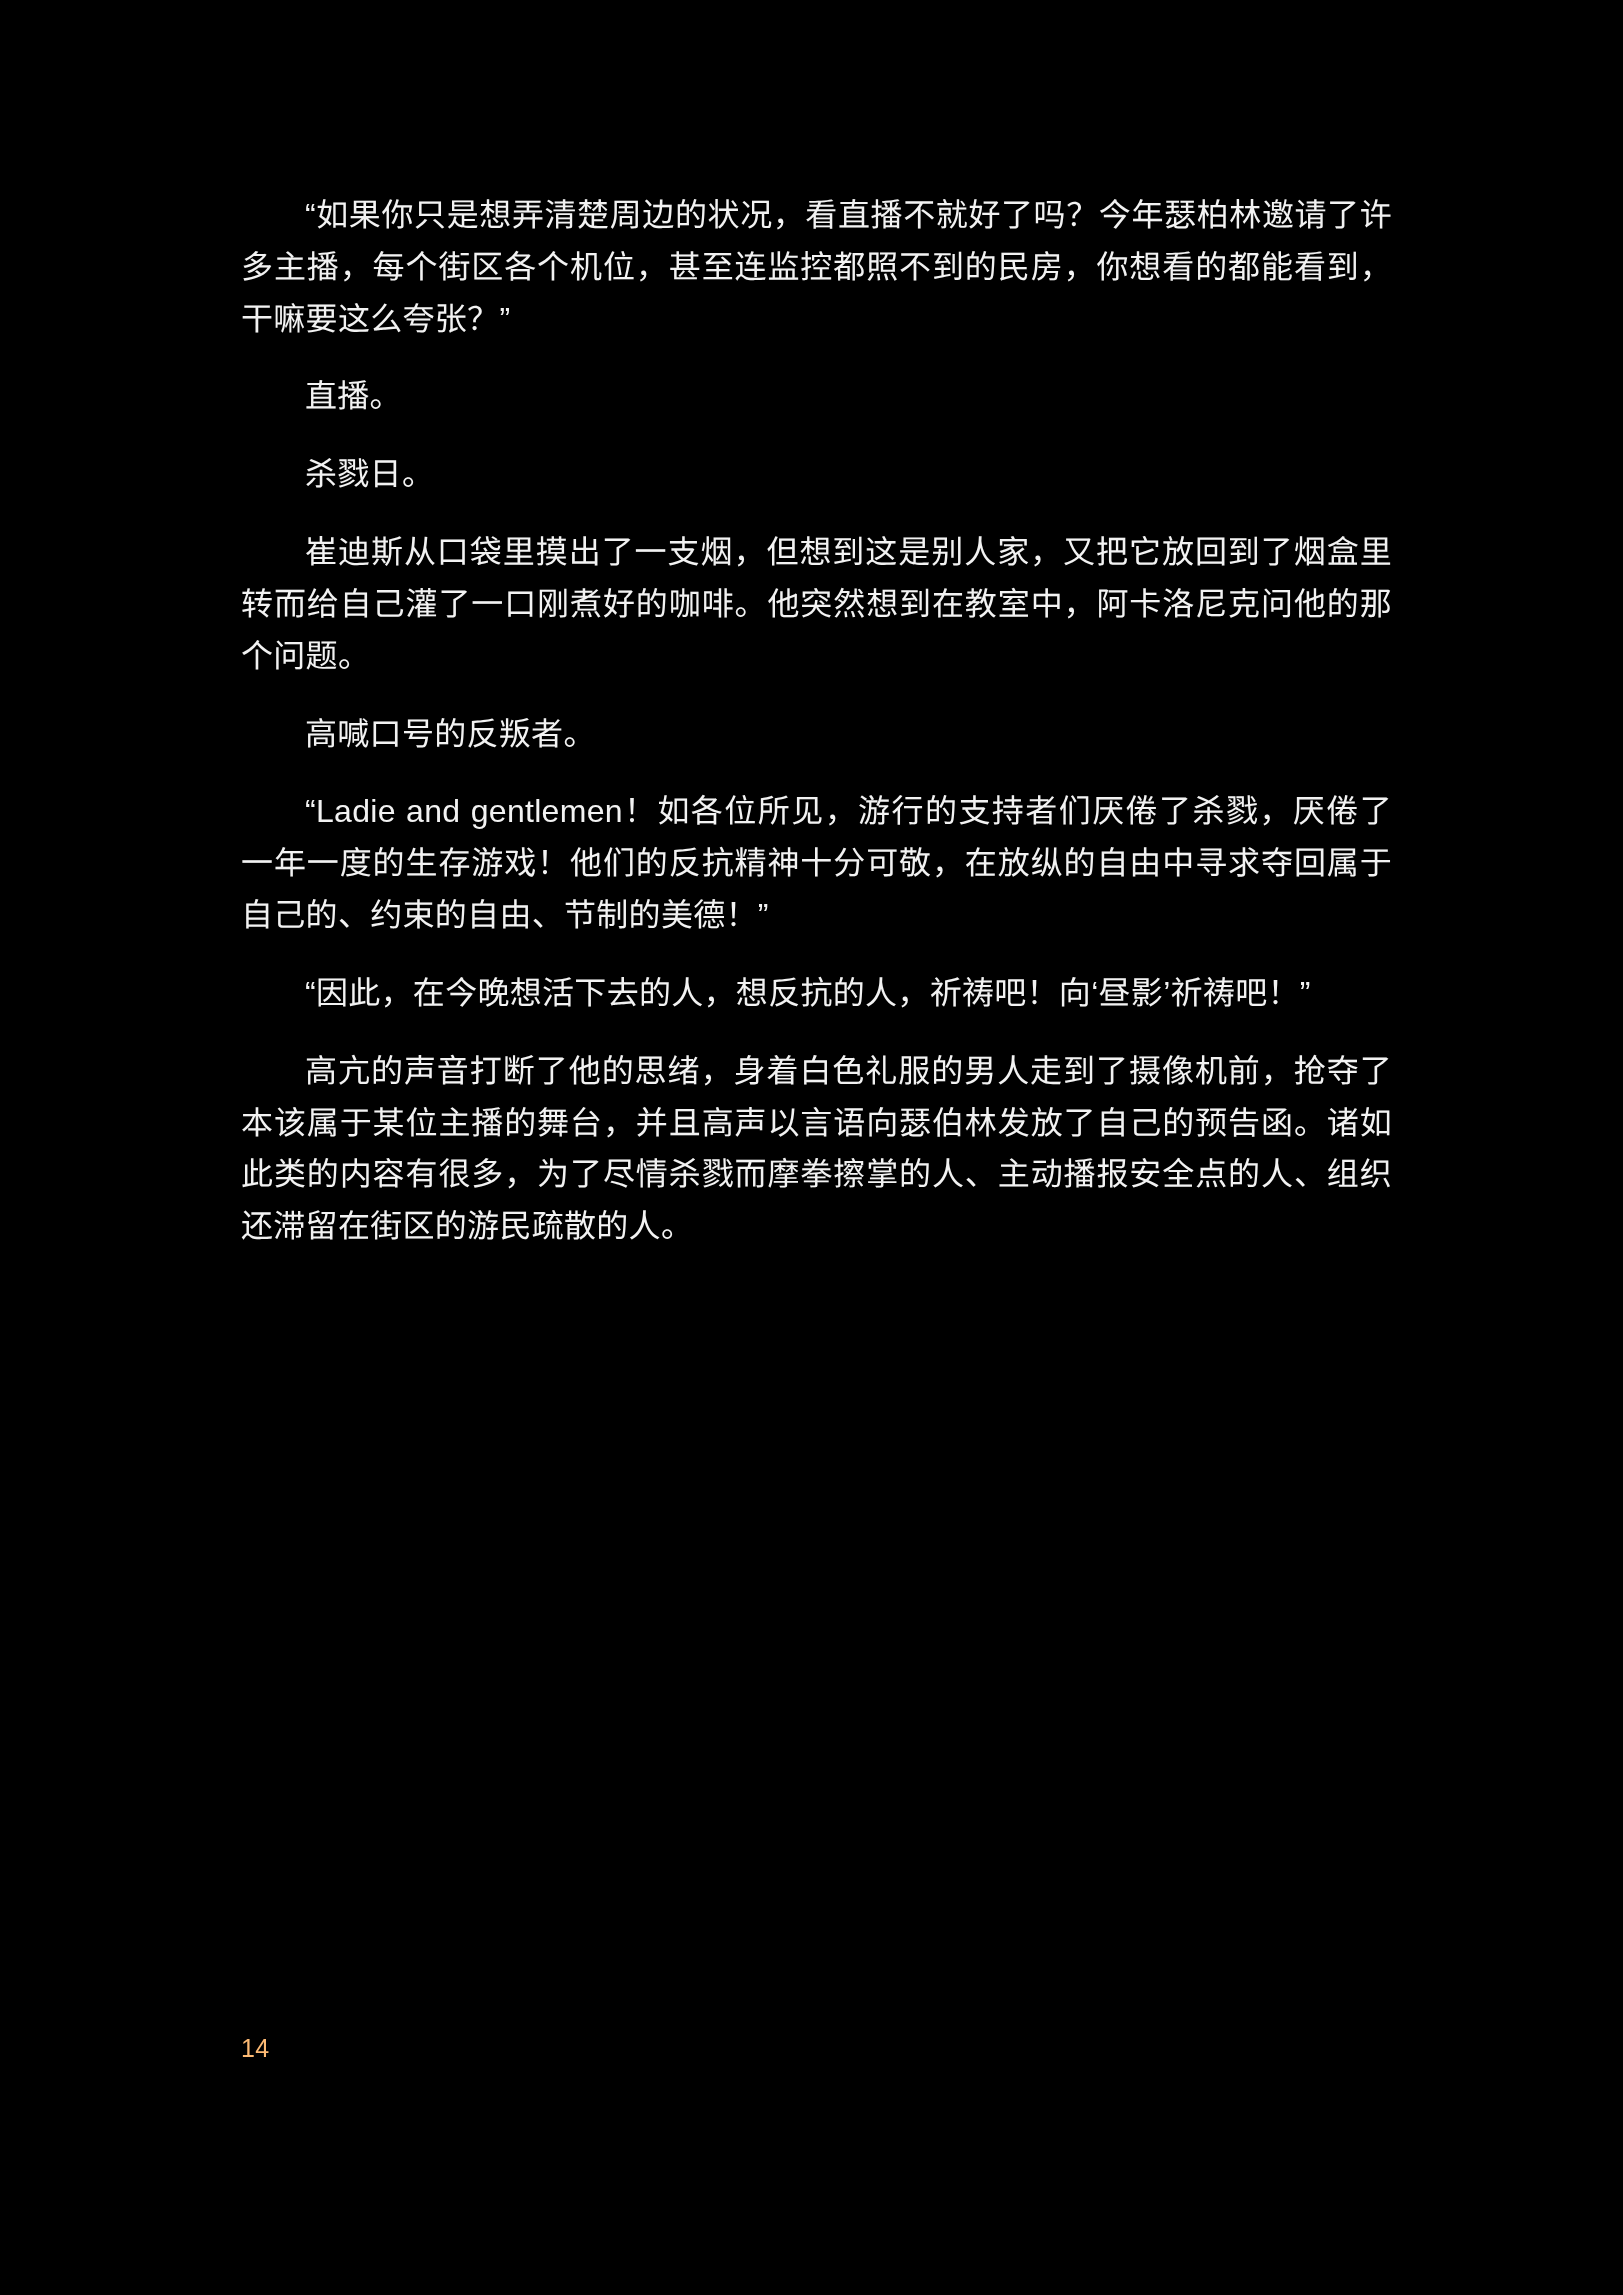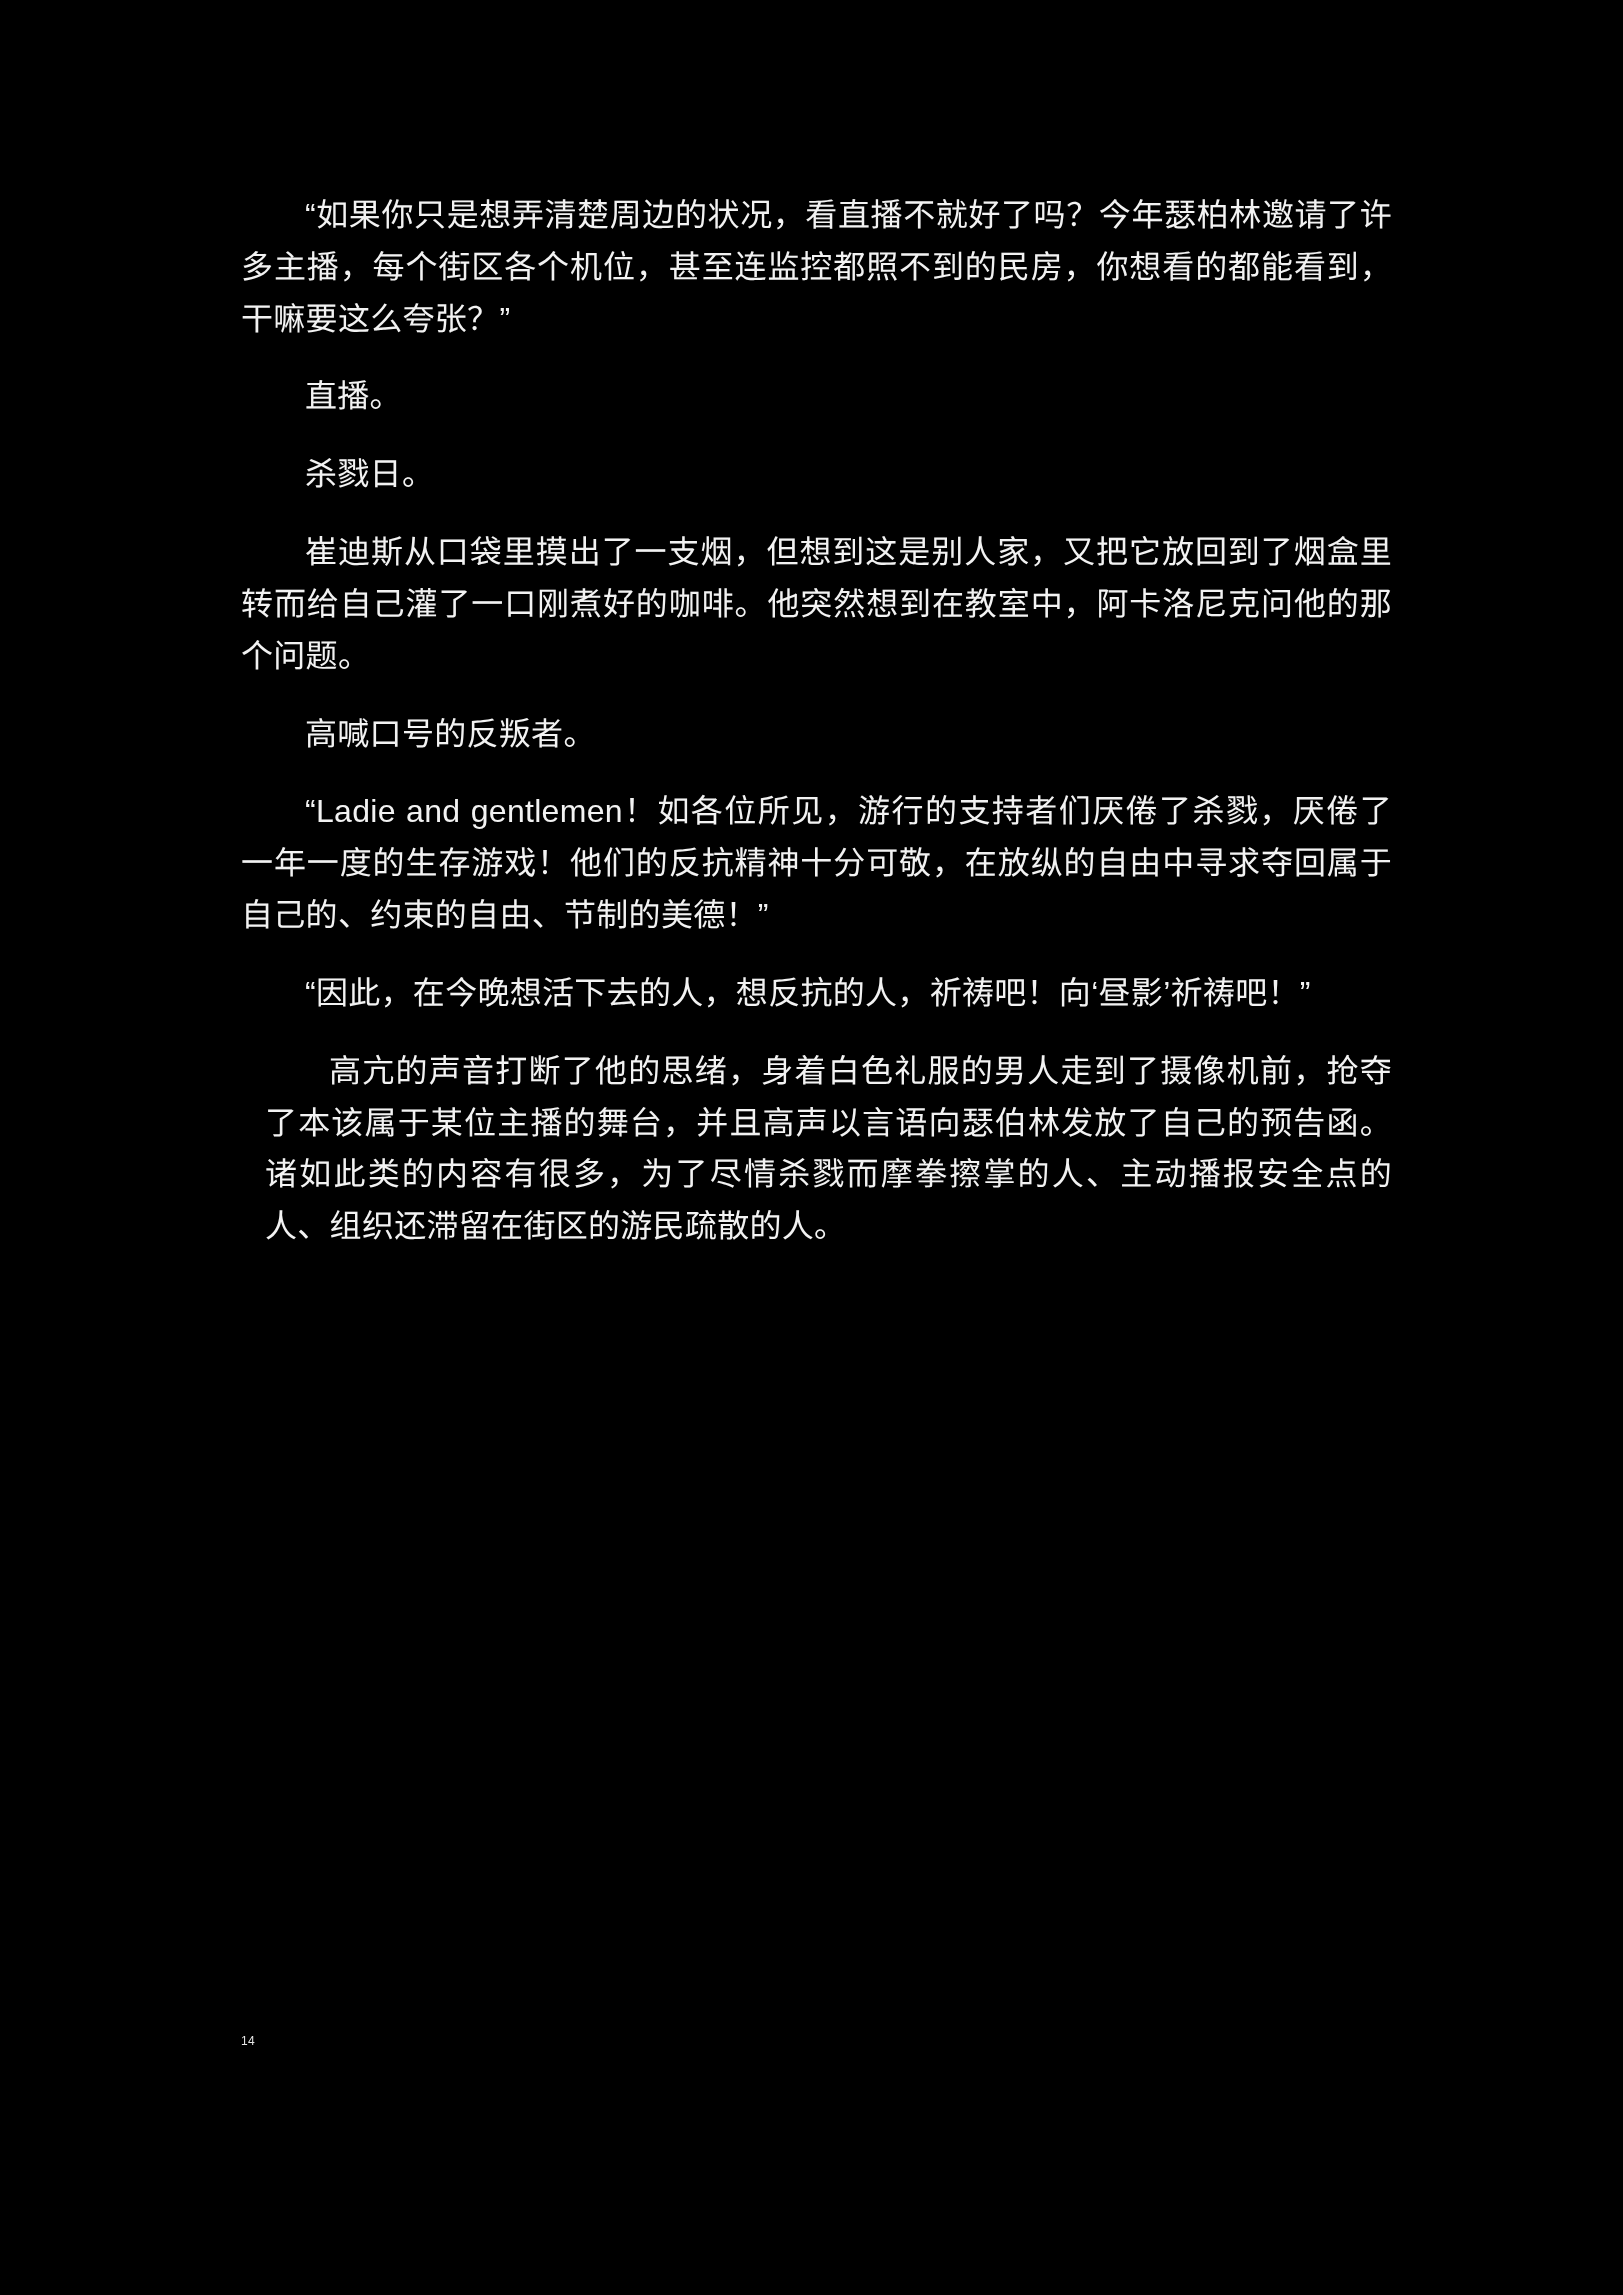--- a/index.html
+++ b/index.html
@@ -29,28 +29,27 @@
     line-height: 1.62;
     letter-spacing: 0.3px;
     margin: 0 0 26px 0;
     text-indent: 2em;
     text-align: justify;
     color: #f2f2f2;
     font-weight: 400;
   }
   .para:last-of-type {
     margin-bottom: 0;
-    margin-left: 24px;
   }
   .page-number {
     position: absolute;
     left: 241px;
     top: 2034px;
-    font-size: 12px;
-    color: #e5e5e5;
+    font-size: 25px;
+    color: #fdba74;
     letter-spacing: 0.3px;
   }
 </style>
 </head>
 <body>
 
 <div class="page">
   <div class="content">
     <p class="para">“如果你只是想弄清楚周边的状况，看直播不就好了吗？今年瑟柏林邀请了许多主播，每个街区各个机位，甚至连监控都照不到的民房，你想看的都能看到，干嘛要这么夸张？”</p>
     <p class="para">直播。</p>

